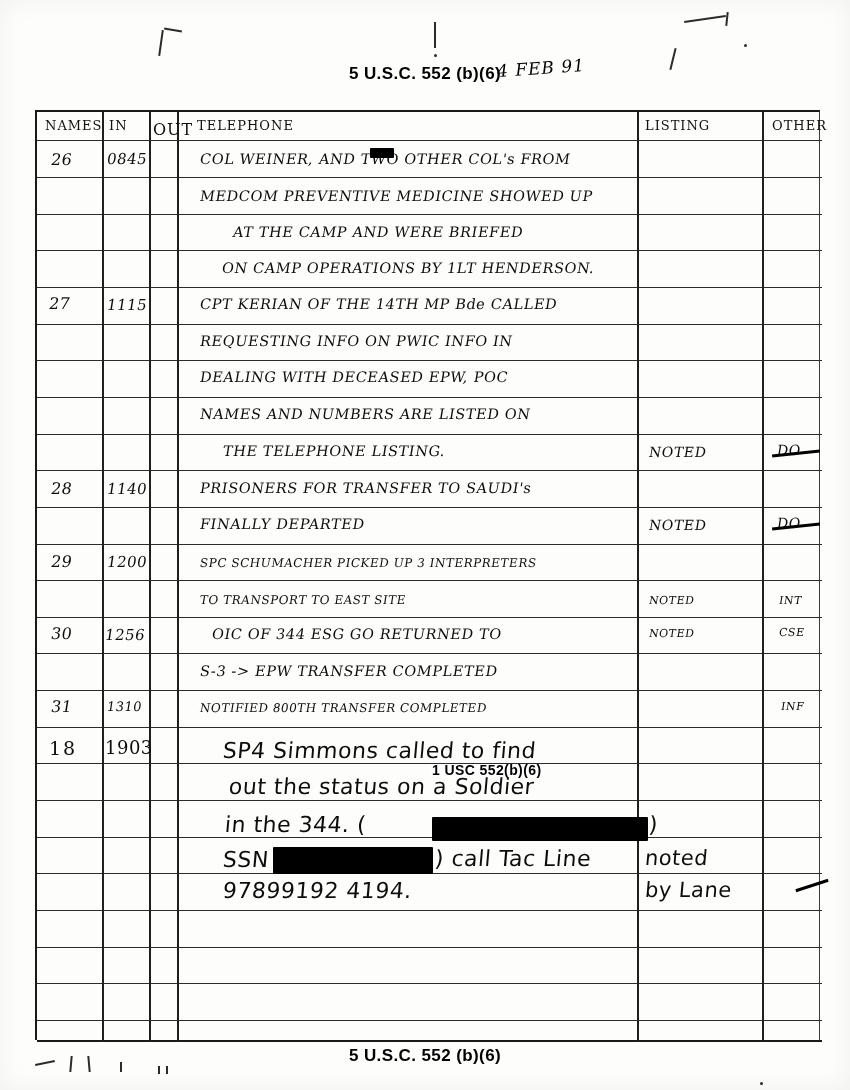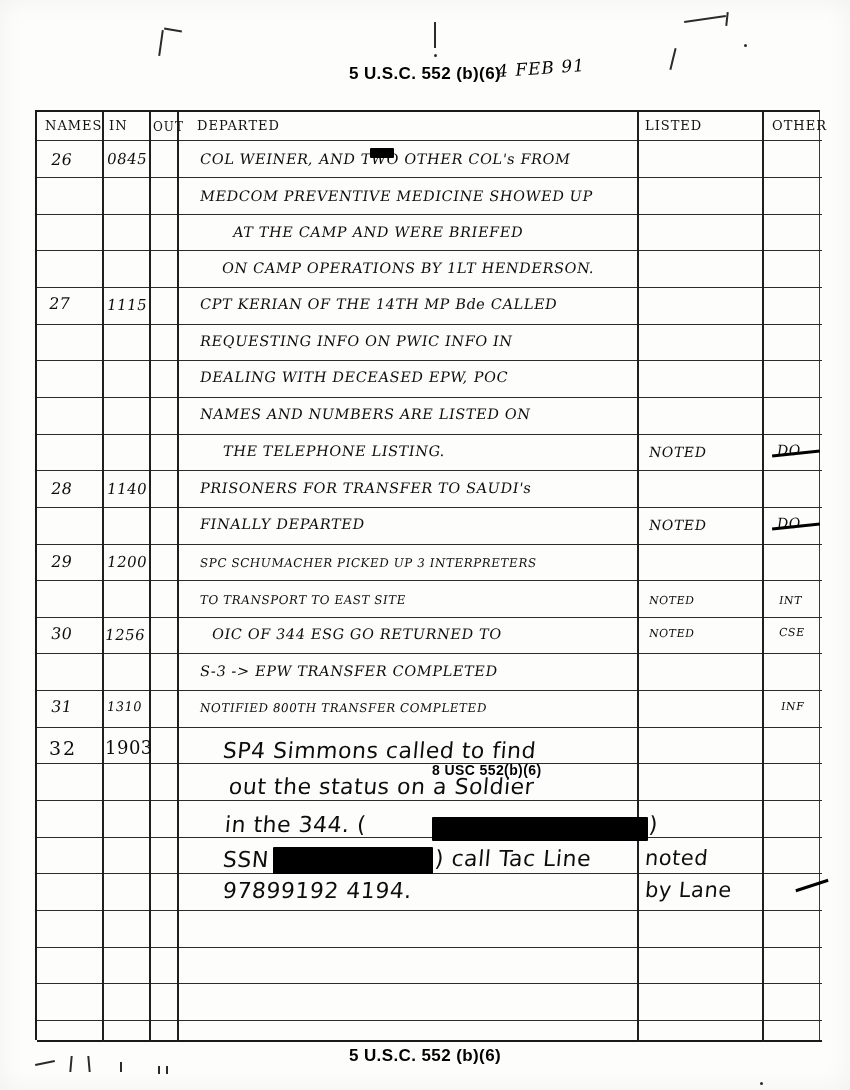--- a/index.html
+++ b/index.html
@@ -175,21 +175,21 @@
   <div class="mark" style="left:35px;top:1062px;width:20px;height:2px;transform:rotate(-12deg);"></div>
   <div class="mark" style="left:70px;top:1056px;width:2px;height:16px;transform:rotate(5deg);"></div>
   <div class="mark" style="left:88px;top:1056px;width:2px;height:16px;transform:rotate(-5deg);"></div>
   <div class="mark" style="left:120px;top:1062px;width:2px;height:10px;"></div>
   <div class="mark" style="left:158px;top:1066px;width:2px;height:8px;"></div>
   <div class="mark" style="left:166px;top:1066px;width:2px;height:8px;"></div>
   <div class="mark" style="left:760px;top:1082px;width:3px;height:3px;border-radius:50%;"></div>
 
   <div class="stamp" id="top-stamp">5 U.S.C. 552 (b)(6)</div>
   <div class="stamp" id="bottom-stamp">5 U.S.C. 552 (b)(6)</div>
-  <div class="stamp" id="inline-stamp">8 USC 552(b)(6)</div>
+  <div class="stamp" id="inline-stamp">1 USC 552(b)(6)</div>
   <div class="hw hw-date">4 FEB 91</div>
 
   <div id="form">
 
     <div class="row-line" style="top:28px;"></div>
     <div class="row-line" style="top:65px;"></div>
     <div class="row-line" style="top:102px;"></div>
     <div class="row-line" style="top:138px;"></div>
     <div class="row-line" style="top:175px;"></div>
     <div class="row-line" style="top:212px;"></div>
@@ -215,23 +215,23 @@
     <div class="bottom-line"></div>
 
     <div class="col-line" style="left:65px;"></div>
     <div class="col-line" style="left:112px;"></div>
     <div class="col-line" style="left:140px;"></div>
     <div class="col-line" style="left:600px;"></div>
     <div class="col-line" style="left:725px;"></div>
 
     <div class="hdr" style="left:8px;top:6px;">NAMES</div>
     <div class="hdr" style="left:72px;top:6px;">IN</div>
-    <div class="hdr" style="left:116px;top:8px;font-size:12px;">OUT</div>
-    <div class="hdr" style="left:160px;top:6px;">DEPARTED</div>
-    <div class="hdr" style="left:608px;top:6px;">LISTED</div>
+    <div class="hdr" style="left:116px;top:8px;font-size:16px;">OUT</div>
+    <div class="hdr" style="left:160px;top:6px;">TELEPHONE</div>
+    <div class="hdr" style="left:608px;top:6px;">LISTING</div>
     <div class="hdr" style="left:735px;top:6px;">OTHER</div>
 
     <div class="cell it slant" style="left:14px;top:38px;">26</div>
     <div class="cell tm slant" style="left:70px;top:38px;">0845</div>
     <div class="cell inc-a slant" style="left:163px;top:39px;">COL WEINER,  AND TWO OTHER COL's FROM</div>
     <div class="redact" style="left:333px;top:36px;width:24px;height:10px;"></div>
     <div class="cell inc-a slant" style="left:163px;top:76px;">MEDCOM PREVENTIVE MEDICINE SHOWED UP</div>
     <div class="cell inc-a slant" style="left:196px;top:112px;">AT THE CAMP AND WERE BRIEFED</div>
     <div class="cell inc-a slant" style="left:185px;top:148px;">ON CAMP OPERATIONS BY 1LT HENDERSON.</div>
 
@@ -266,21 +266,21 @@
     <div class="cell inc-a slant" style="left:175px;top:514px;">OIC OF 344 ESG GO RETURNED TO</div>
     <div class="cell inc-a slant" style="left:163px;top:551px;">S-3 -&gt; EPW TRANSFER COMPLETED</div>
     <div class="cell act-sm slant" style="left:612px;top:515px;">NOTED</div>
     <div class="cell act-sm slant" style="left:742px;top:514px;">CSE</div>
 
     <div class="cell it slant" style="left:14px;top:585px;">31</div>
     <div class="cell tm slant" style="left:70px;top:587px;font-size:13px;">1310</div>
     <div class="cell inc-b slant" style="left:163px;top:589px;">NOTIFIED 800TH TRANSFER COMPLETED</div>
     <div class="cell act-sm slant" style="left:744px;top:588px;">INF</div>
 
-    <div class="cell it" style="left:12px;top:625px;font-size:19px;letter-spacing:2px;">32</div>
+    <div class="cell it" style="left:12px;top:625px;font-size:19px;letter-spacing:2px;">18</div>
     <div class="cell tm" style="left:68px;top:625px;font-size:18px;">1903</div>
 
     <div class="cell inc-big slant-l" style="left:186px;top:626px;">SP4 Simmons called to find</div>
     <div class="cell inc-big slant-l" style="left:192px;top:662px;">out the status on a Soldier</div>
     <div class="cell inc-big slant-l" style="left:188px;top:700px;">in the 344. (</div>
     <div class="redact" style="left:395px;top:705px;width:216px;height:24px;"></div>
     <div class="cell inc-big slant-l" style="left:612px;top:700px;">)</div>
 
     <div class="cell inc-big slant-l" style="left:186px;top:735px;">SSN</div>
     <div class="redact" style="left:236px;top:735px;width:160px;height:27px;"></div>

